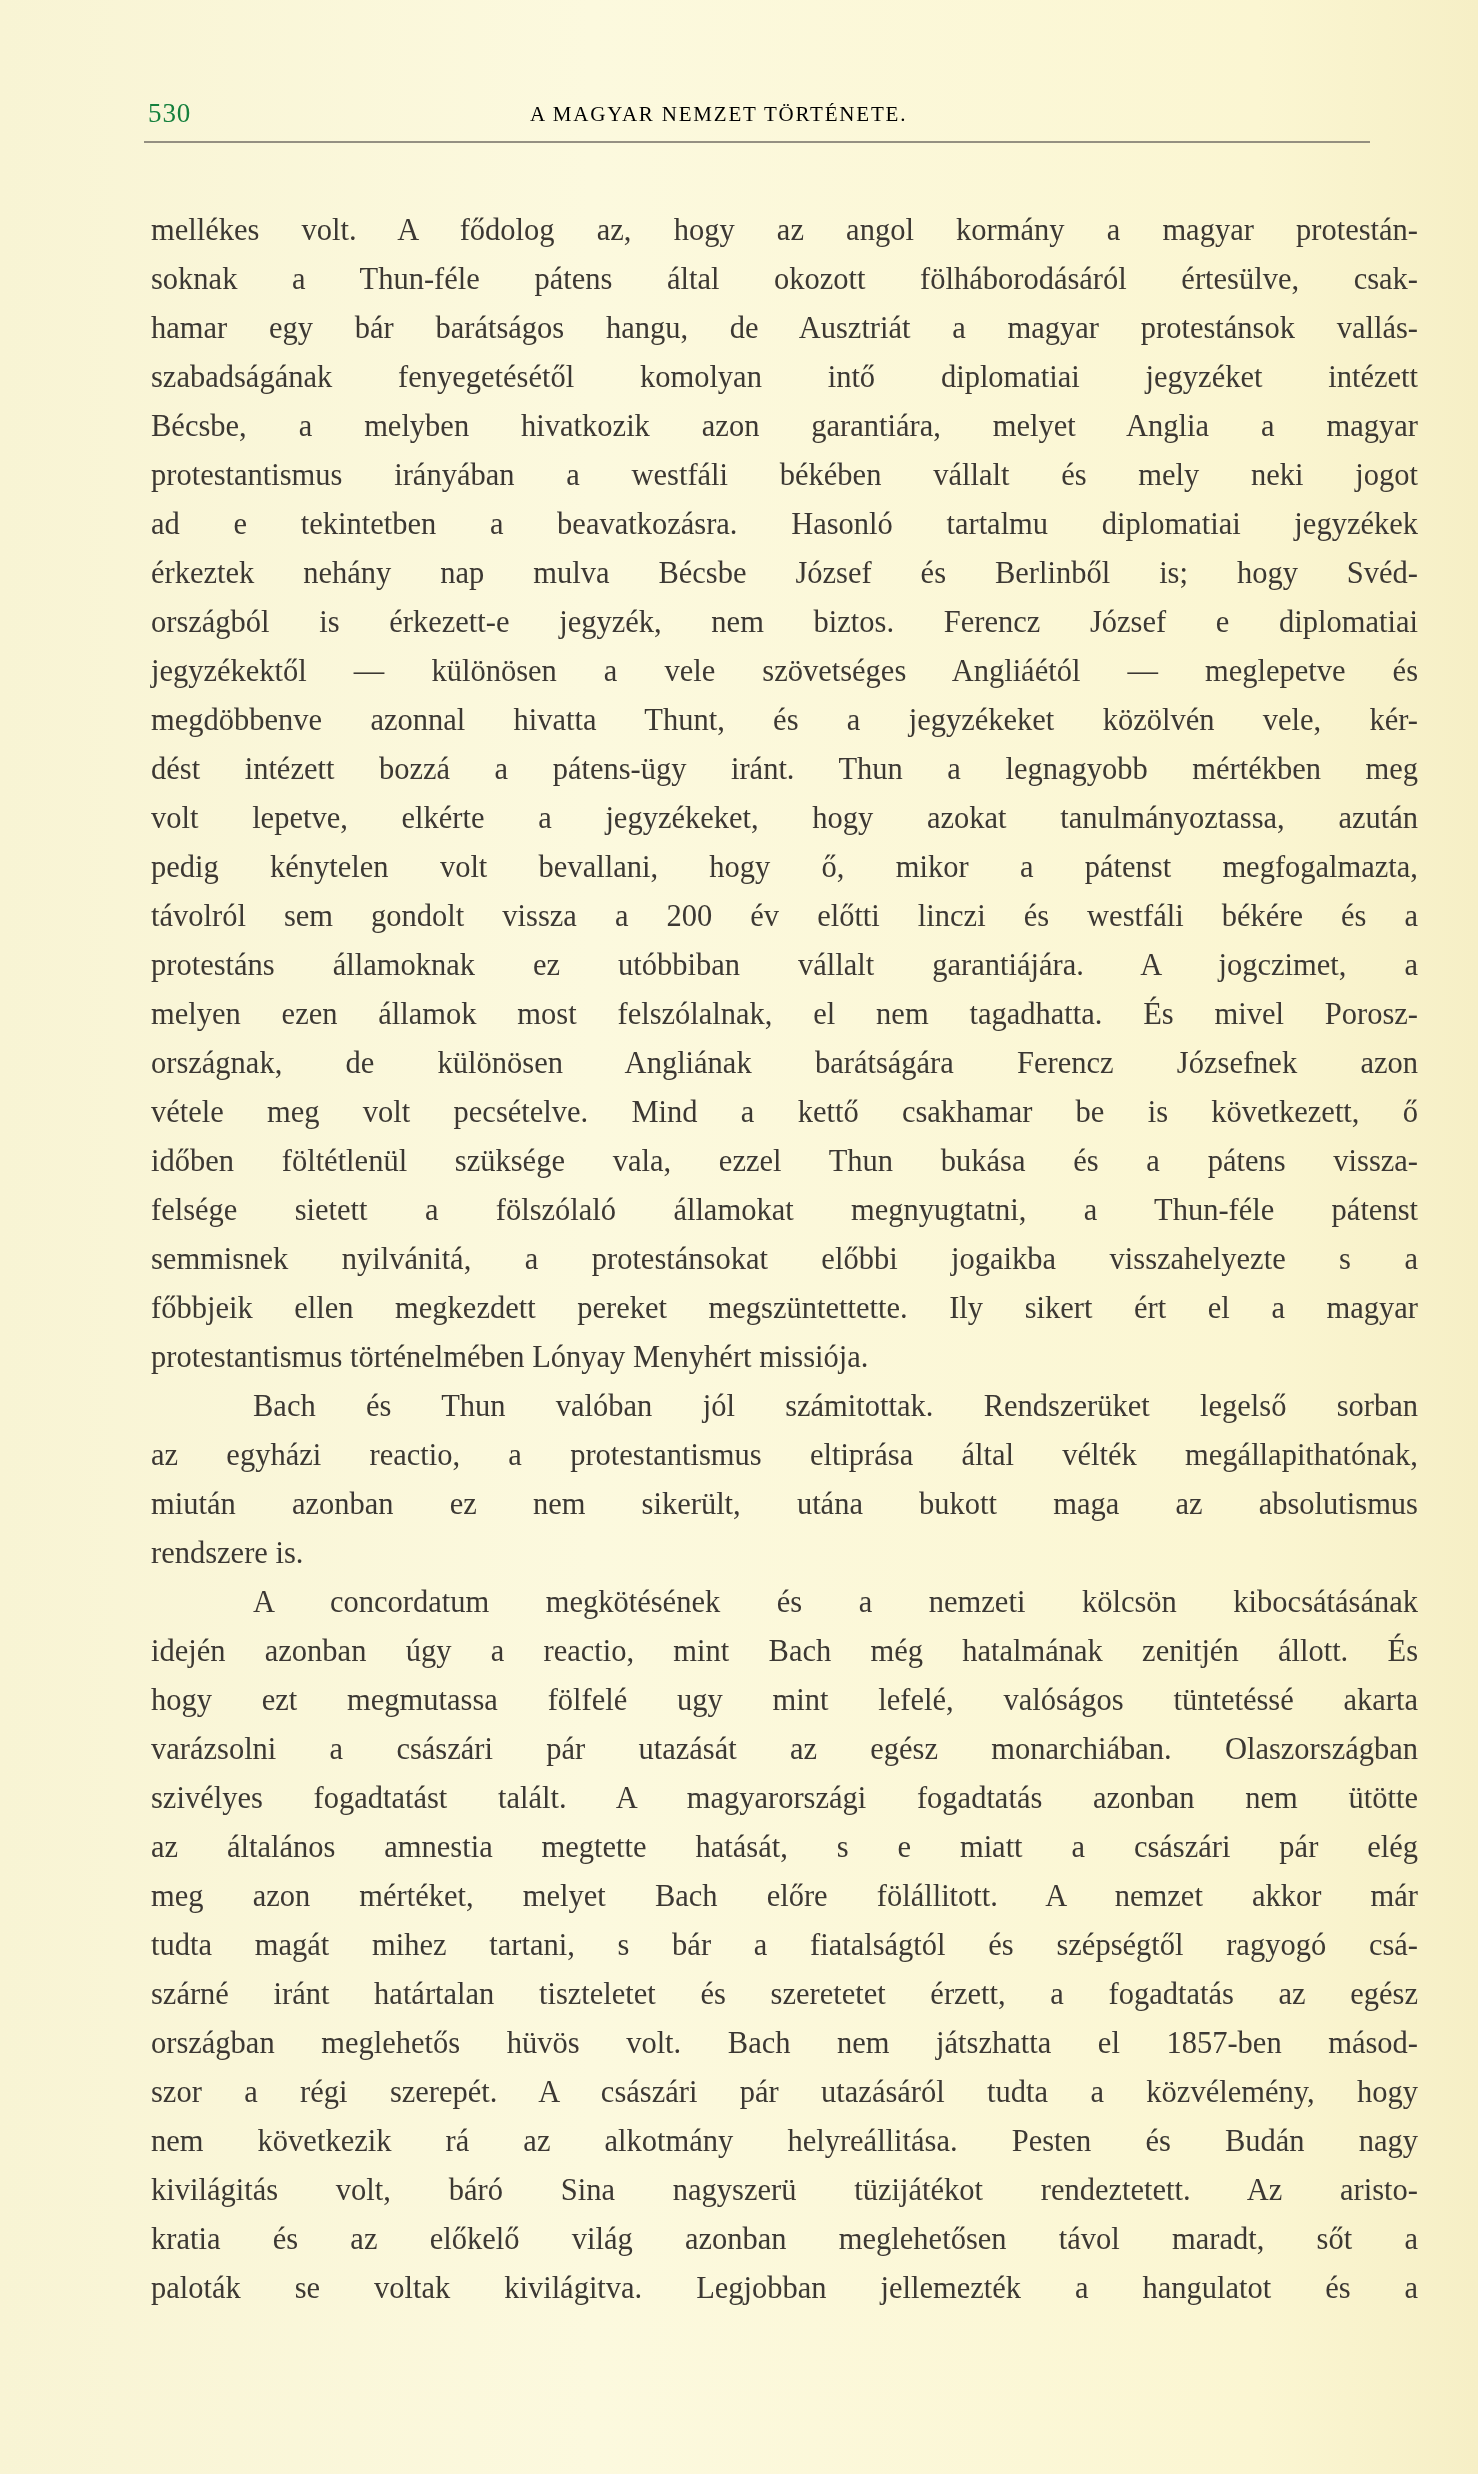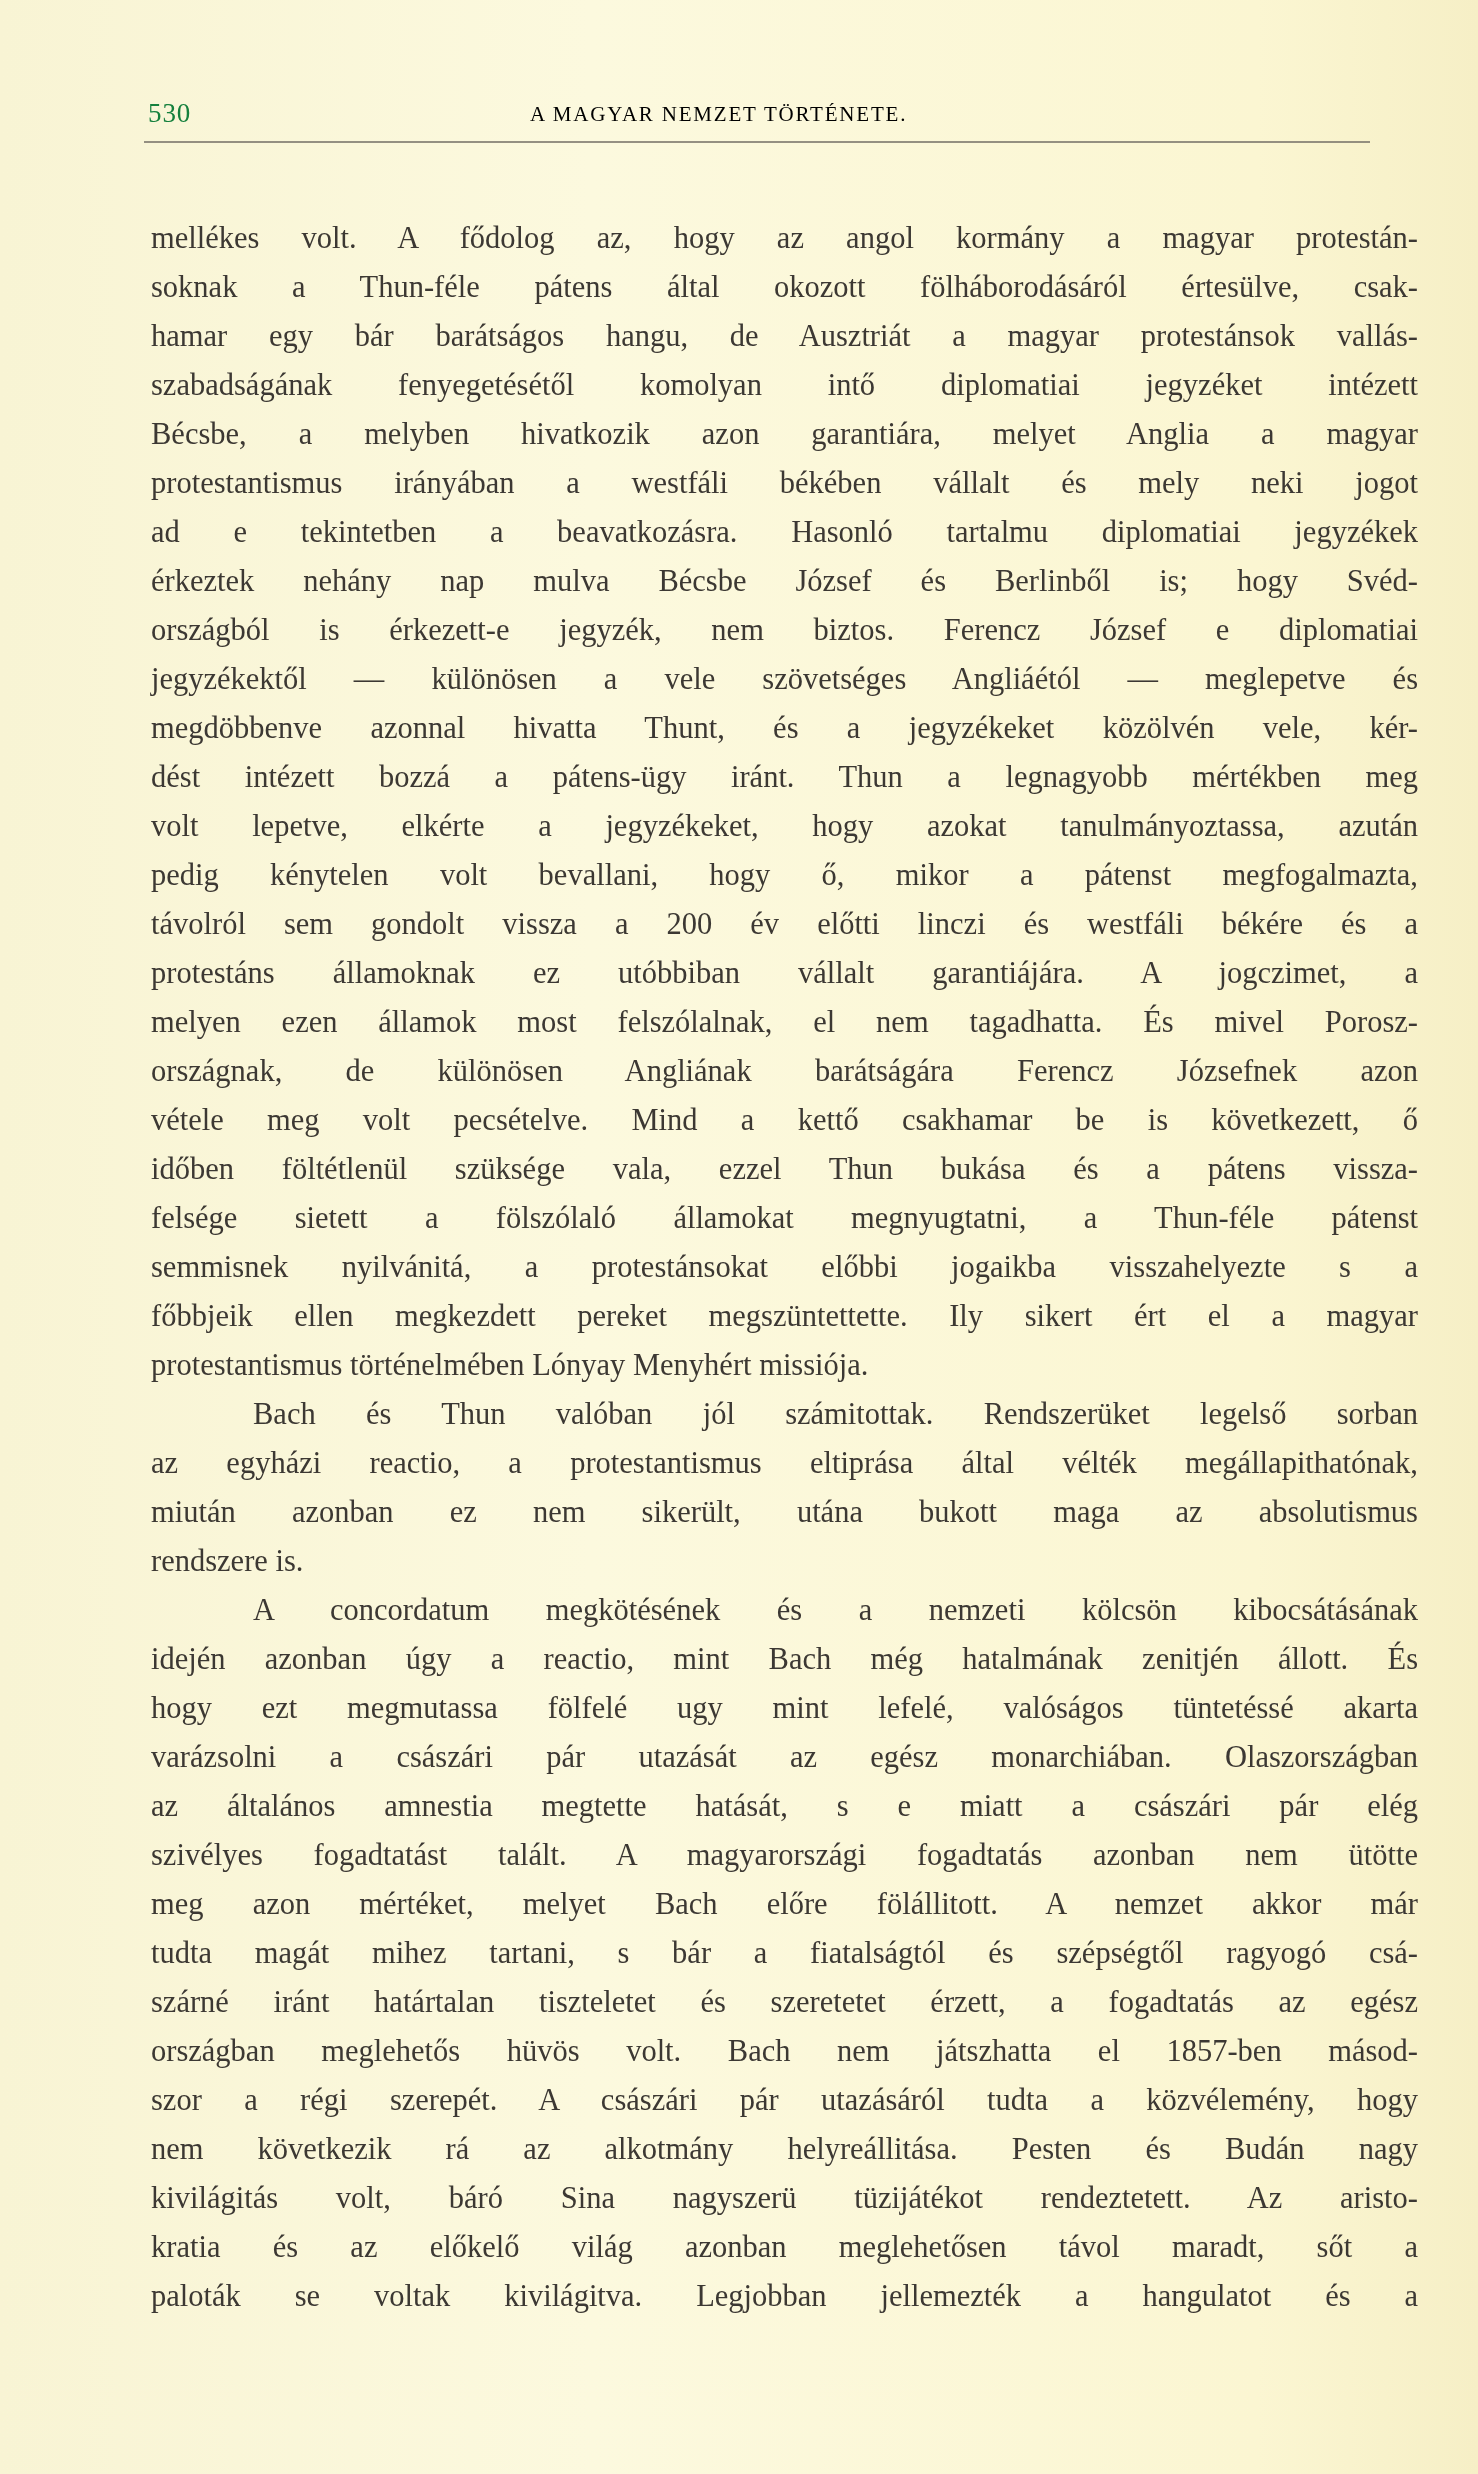--- a/index.html
+++ b/index.html
@@ -44,21 +44,21 @@
       left: 144px;
       top: 141px;
       width: 1226px;
       height: 1.8px;
       background: #7a766c;
       opacity: 0.8;
     }
     .body-text {
       position: absolute;
       left: 151px;
-      top: 214px;
+      top: 206px;
       width: 1267px;
       font-size: 30.5px;
       line-height: 49px;
       text-align: justify;
       color: #3c3833;
     }
     .line {
       display: block;
       text-align: justify;
       text-align-last: justify;
@@ -112,22 +112,22 @@
       <span class="line indent">Bach és Thun valóban jól számitottak. Rendszerüket legelső sorban</span>
       <span class="line">az egyházi reactio, a protestantismus eltiprása által vélték megállapithatónak,</span>
       <span class="line">miután azonban ez nem sikerült, utána bukott maga az absolutismus</span>
       <span class="line last">rendszere is.</span>
     </div>
     <div>
       <span class="line indent">A concordatum megkötésének és a nemzeti kölcsön kibocsátásának</span>
       <span class="line">idején azonban úgy a reactio, mint Bach még hatalmának zenitjén állott. És</span>
       <span class="line">hogy ezt megmutassa fölfelé ugy mint lefelé, valóságos tüntetéssé akarta</span>
       <span class="line">varázsolni a császári pár utazását az egész monarchiában. Olaszországban</span>
+      <span class="line">szivélyes fogadtatást talált. A magyarországi fogadtatás azonban nem ütötte</span>
       <span class="line">az általános amnestia megtette hatását, s e miatt a császári pár elég</span>
-      <span class="line">szivélyes fogadtatást talált. A magyarországi fogadtatás azonban nem ütötte</span>
       <span class="line">meg azon mértéket, melyet Bach előre fölállitott. A nemzet akkor már</span>
       <span class="line">tudta magát mihez tartani, s bár a fiatalságtól és szépségtől ragyogó csá-</span>
       <span class="line">szárné iránt határtalan tiszteletet és szeretetet érzett, a fogadtatás az egész</span>
       <span class="line">országban meglehetős hüvös volt. Bach nem játszhatta el 1857-ben másod-</span>
       <span class="line">szor a régi szerepét. A császári pár utazásáról tudta a közvélemény, hogy</span>
       <span class="line">nem következik rá az alkotmány helyreállitása. Pesten és Budán nagy</span>
       <span class="line">kivilágitás volt, báró Sina nagyszerü tüzijátékot rendeztetett. Az aristo-</span>
       <span class="line">kratia és az előkelő világ azonban meglehetősen távol maradt, sőt a</span>
       <span class="line">paloták se voltak kivilágitva. Legjobban jellemezték a hangulatot és a</span>
     </div>

